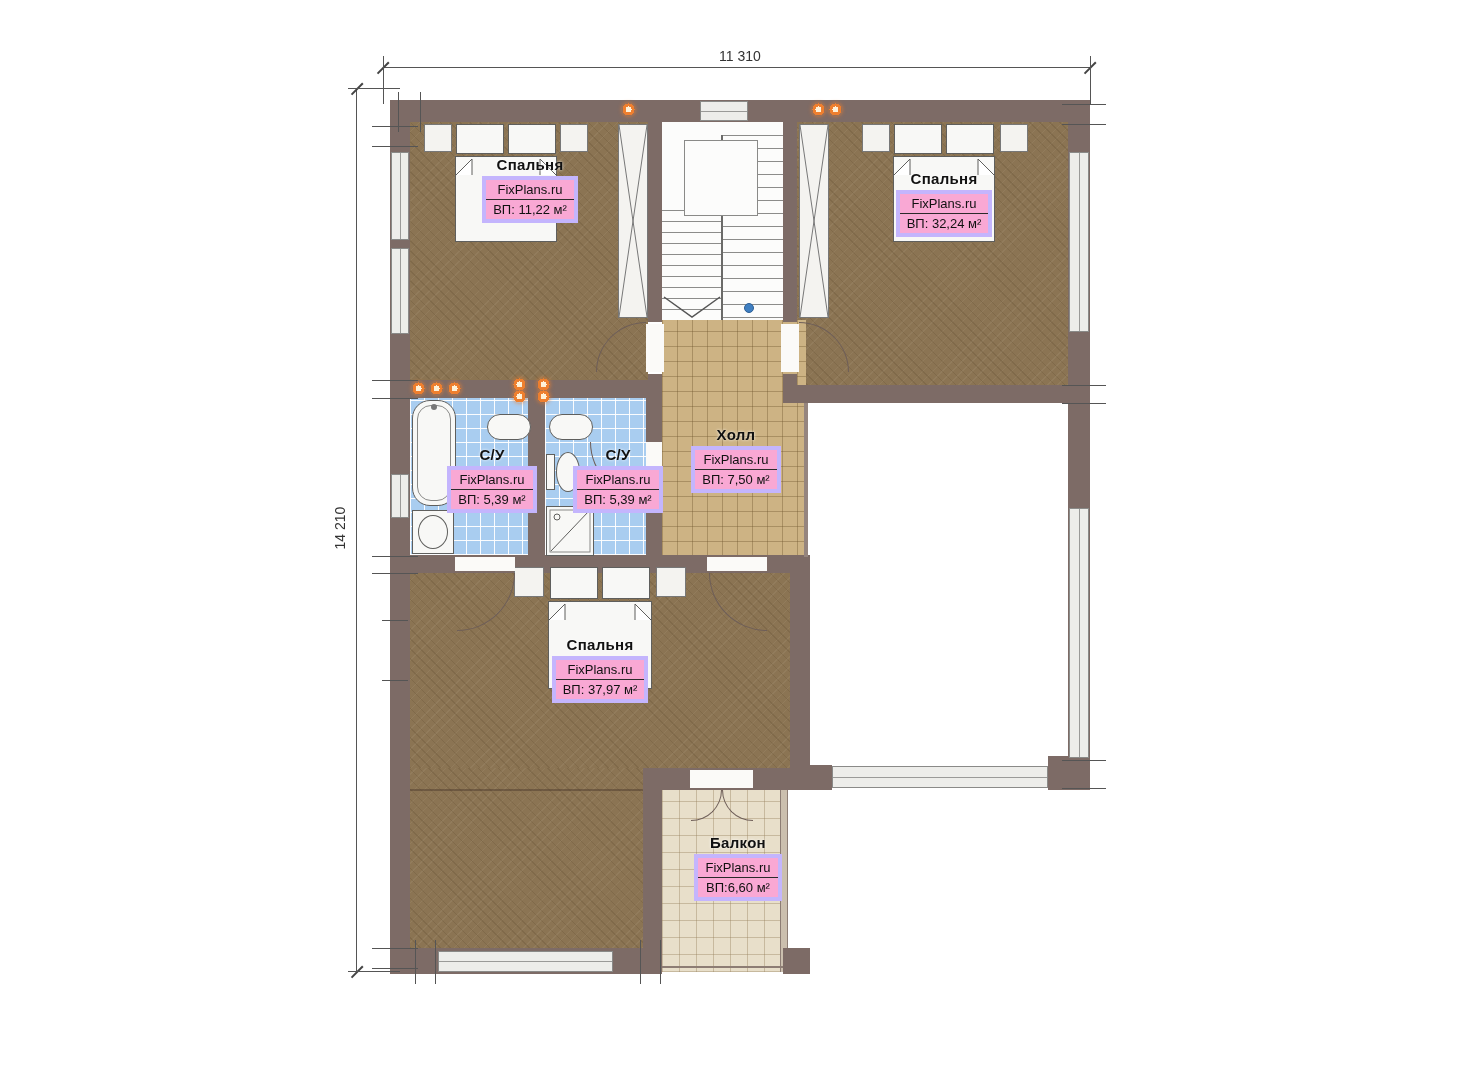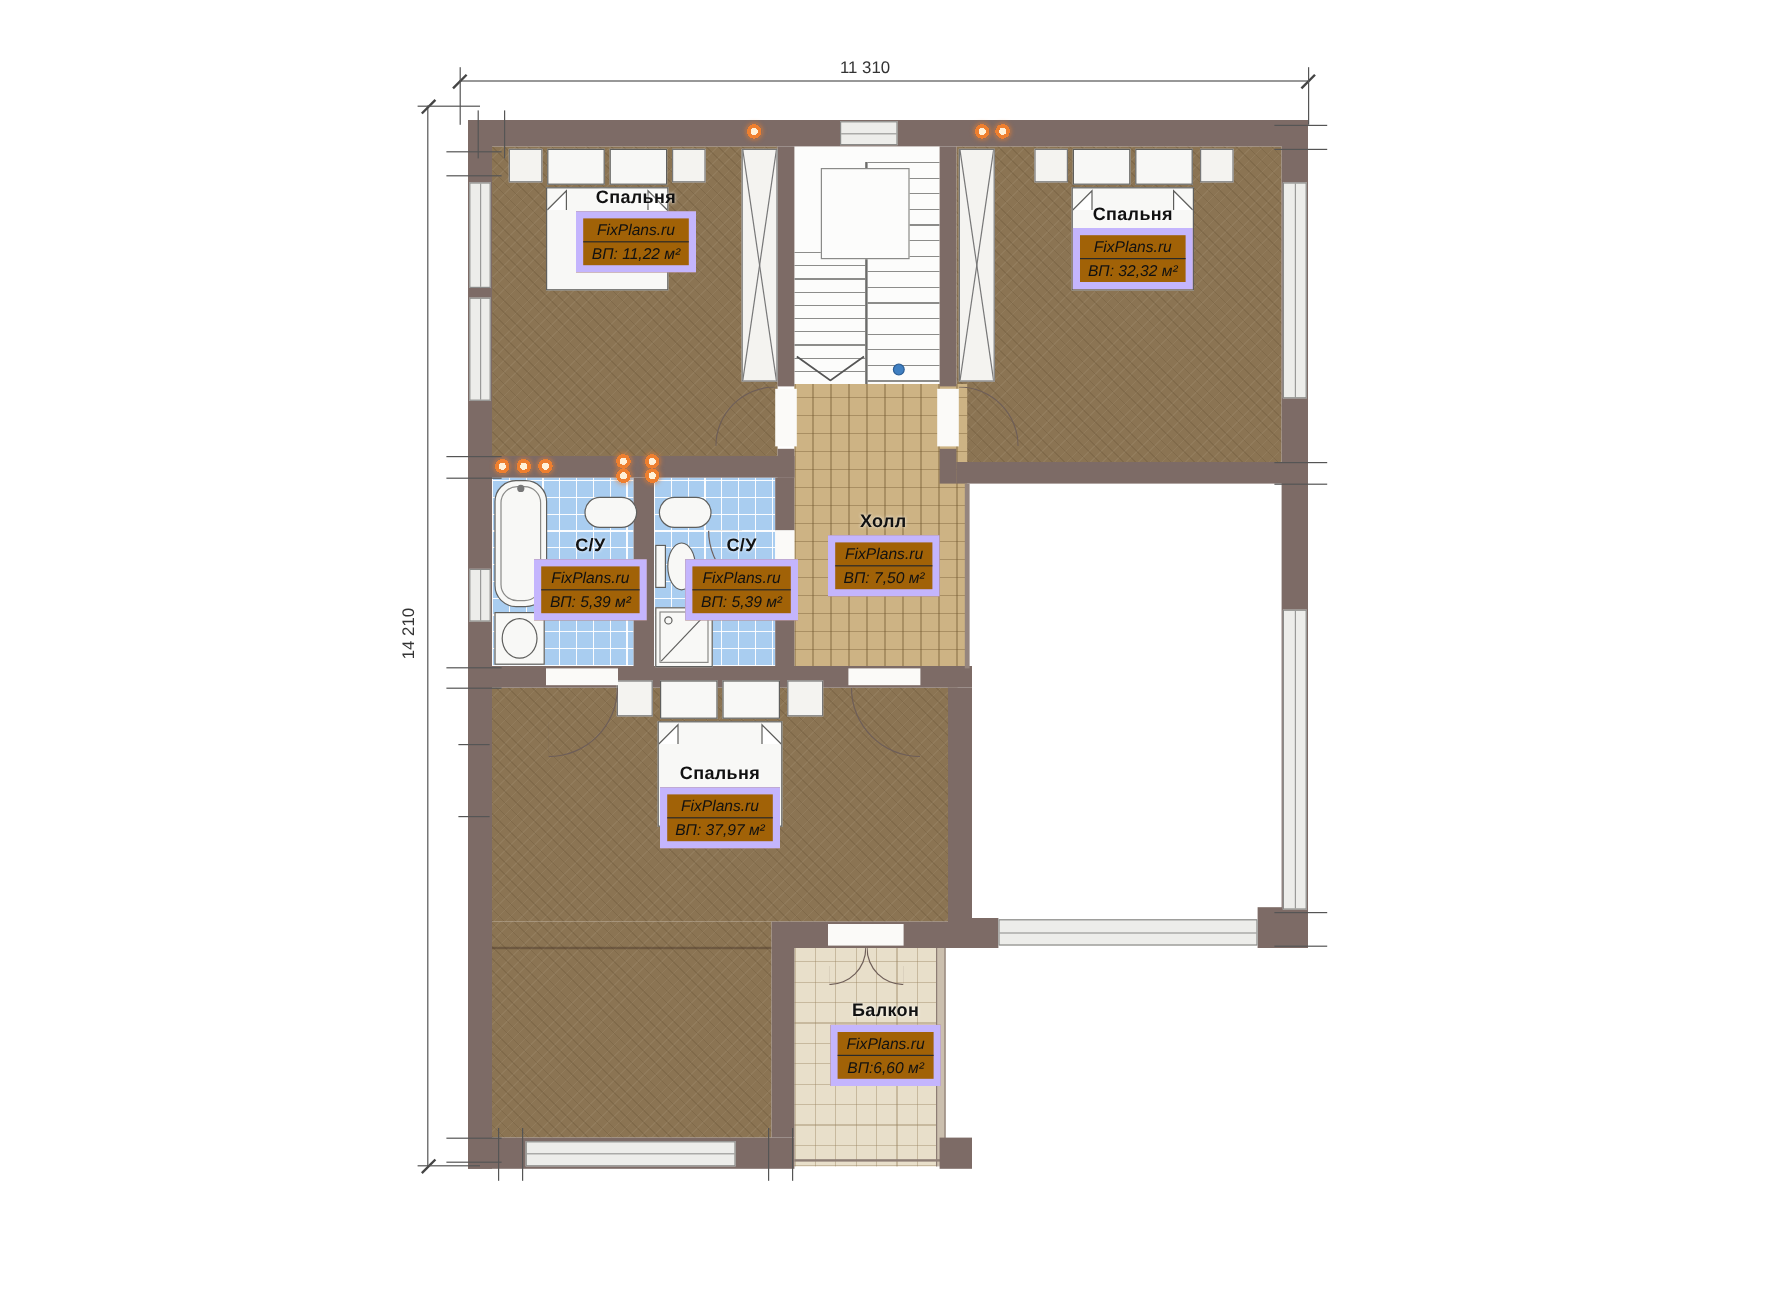--- a/index.html
+++ b/index.html
@@ -30,21 +30,21 @@
   .rail{background:#95857e;}
   .dot-orange{width:13px;height:13px;border-radius:50%;
     background:radial-gradient(circle, #fff1d8 0 3px, #ee7f2f 3px 6px, rgba(238,127,47,.2) 6px);
     box-shadow:0 0 4px rgba(238,127,47,.9);}
   .dot-blue{width:10px;height:10px;border-radius:50%;background:#3f7fc1;border:1px solid #2d5f96;box-sizing:border-box;}
   .treads-l{background-image:repeating-linear-gradient(180deg,#8c8c8a 0 1px,transparent 1px 11px);}
   .treads-r{background-image:repeating-linear-gradient(180deg,#8c8c8a 0 1px,transparent 1px 13px);}
   .room-label{text-align:center;color:#111;z-index:30;}
   .room-title{font-weight:bold;font-size:15px;margin-bottom:3px;letter-spacing:.3px;
     text-shadow:0 0 3px rgba(255,255,255,.95);}
-  .label-box{background:#a16207;border:6px solid #c4b5fd;display:inline-block;font-style:italic;}
+  .label-box{background:#f9a8d4;border:4px solid #c4b5fd;display:inline-block;}
   .label-row{font-size:13px;padding:2px 7px;white-space:nowrap;}
   .label-row + .label-row{border-top:1px solid #2a2a2a;}
   .dim-line{background:#555;}
   .dim-text{font-size:14px;color:#333;}
   .tick{background:#555;}
   .slash{width:16px;height:1.5px;background:#444;transform:rotate(-45deg);}
   svg{display:block;}
 </style>
 </head>
 <body>
@@ -204,21 +204,21 @@
     <div class="room-title">Спальня</div>
     <div class="label-box">
       <div class="label-row">FixPlans.ru</div>
       <div class="label-row">ВП: 11,22 м²</div>
     </div>
   </div>
   <div class="abs room-label" style="left:874px;top:170px;width:140px;">
     <div class="room-title">Спальня</div>
     <div class="label-box">
       <div class="label-row">FixPlans.ru</div>
-      <div class="label-row">ВП: 32,32 м²</div>
+      <div class="label-row">ВП: 32,24 м²</div>
     </div>
   </div>
   <div class="abs room-label" style="left:444px;top:446px;width:96px;">
     <div class="room-title">С/У</div>
     <div class="label-box">
       <div class="label-row">FixPlans.ru</div>
       <div class="label-row">ВП: 5,39 м²</div>
     </div>
   </div>
   <div class="abs room-label" style="left:570px;top:446px;width:96px;">
@@ -243,21 +243,21 @@
     </div>
   </div>
   <div class="abs room-label" style="left:686px;top:834px;width:104px;">
     <div class="room-title">Балкон</div>
     <div class="label-box">
       <div class="label-row">FixPlans.ru</div>
       <div class="label-row">ВП:6,60 м²</div>
     </div>
   </div>
 
-  <div class="abs dim-text" style="left:700px;top:48px;width:80px;">11 310</div>
+  <div class="abs dim-text" style="left:700px;top:48px;width:80px;text-align:center;">11 310</div>
   <div class="abs dim-line" style="left:383px;top:67px;width:707px;height:1px;"></div>
   <div class="abs slash" style="left:375px;top:67px;"></div>
   <div class="abs slash" style="left:1082px;top:67px;"></div>
   <div class="abs dim-line" style="left:383px;top:56px;width:1px;height:48px;"></div>
   <div class="abs dim-line" style="left:1090px;top:56px;width:1px;height:48px;"></div>
 
   <div class="abs dim-text" style="left:300px;top:520px;width:80px;text-align:center;transform:rotate(-90deg);">14 210</div>
   <div class="abs dim-line" style="left:356px;top:88px;width:1px;height:884px;"></div>
   <div class="abs slash" style="left:349px;top:88px;"></div>
   <div class="abs slash" style="left:349px;top:971px;"></div>

